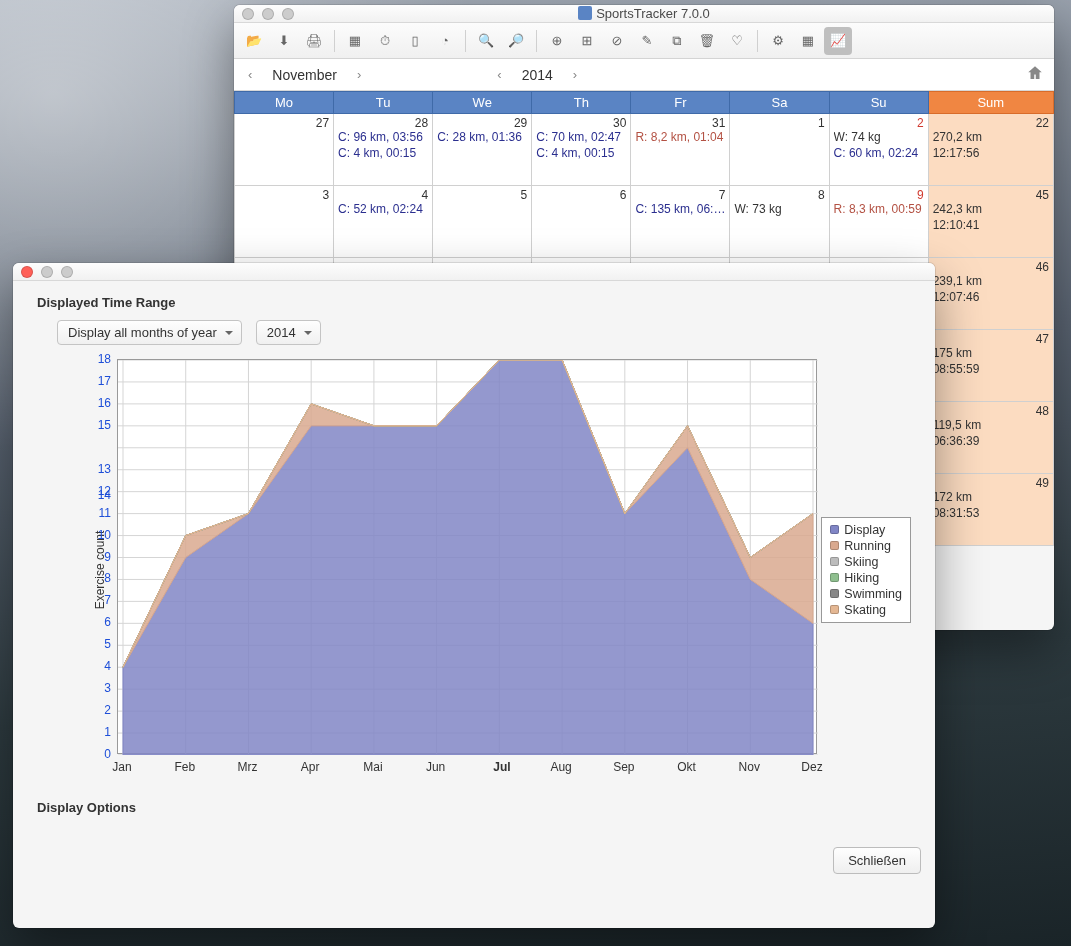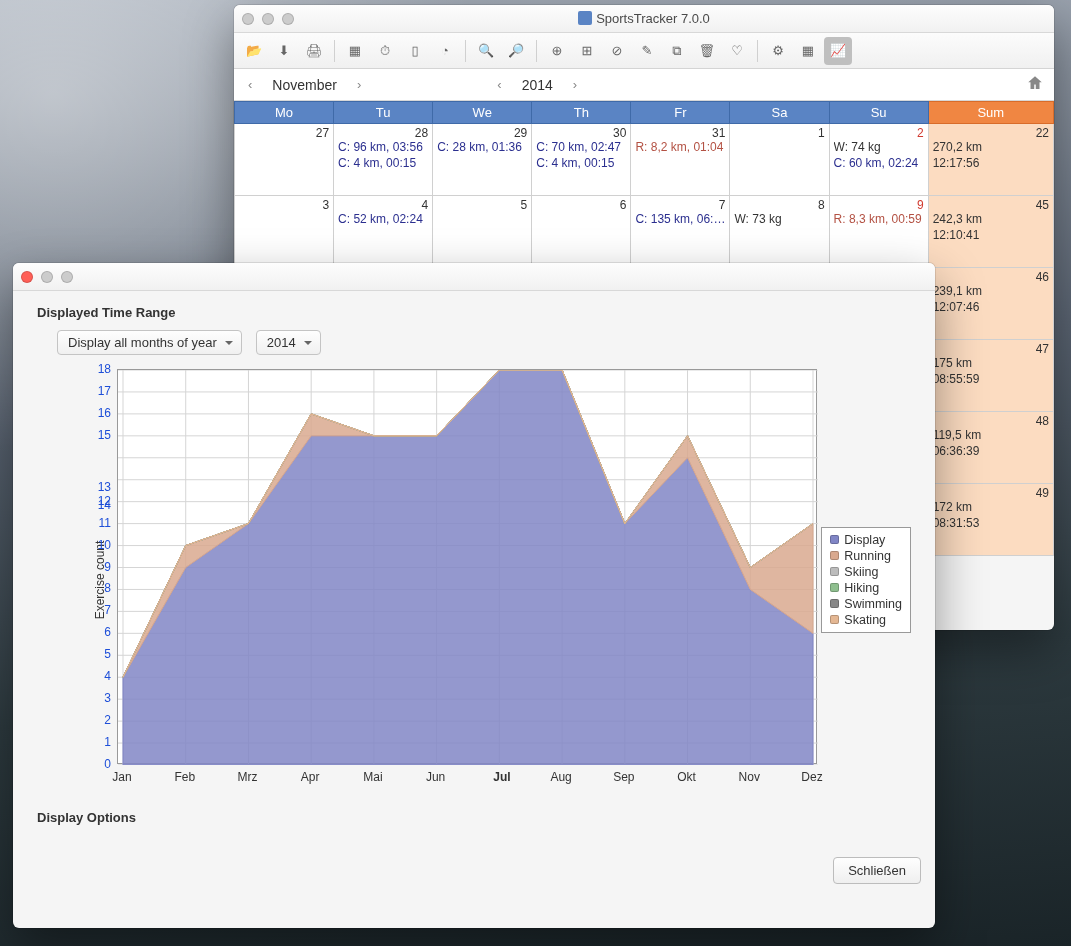--- a/index.html
+++ b/index.html
@@ -25,21 +25,21 @@
   }
 
   .window {
     position: absolute;
     background: #f5f5f5;
     border-radius: 6px;
     box-shadow: 0 20px 50px rgba(0,0,0,0.4), 0 0 0 1px rgba(0,0,0,0.1);
     overflow: hidden;
   }
   .titlebar {
-    height: 28px;
+    height: 18px;
     background: linear-gradient(#fdfdfd, #f1f1f1);
     border-bottom: 1px solid #d8d8d8;
     display: flex;
     align-items: center;
     position: relative;
   }
   .traffic {
     display: flex;
     gap: 8px;
     padding-left: 8px;
@@ -514,21 +514,21 @@
             <div class="ytick" style="top: 331.167px;">3</div>
             <div class="ytick" style="top: 309.222px;">4</div>
             <div class="ytick" style="top: 287.278px;">5</div>
             <div class="ytick" style="top: 265.333px;">6</div>
             <div class="ytick" style="top: 243.389px;">7</div>
             <div class="ytick" style="top: 221.444px;">8</div>
             <div class="ytick" style="top: 199.5px;">9</div>
             <div class="ytick" style="top: 177.556px;">10</div>
             <div class="ytick" style="top: 155.611px;">11</div>
             <div class="ytick" style="top: 133.667px;">12</div>
-            <div class="ytick" style="top: 111.722px; margin-top: 8px;">13</div>
+            <div class="ytick" style="top: 111.722px;">13</div>
             <div class="ytick" style="top: 89.7778px; margin-top: 48px;">14</div>
             <div class="ytick" style="top: 67.8333px;">15</div>
             <div class="ytick" style="top: 45.8889px;">16</div>
             <div class="ytick" style="top: 23.9444px;">17</div>
             <div class="ytick" style="top: 2px;">18</div>
           </div>
         <div class="plot">
           <svg id="chart-svg" width="700" height="395" viewBox="0 0 700 395" preserveAspectRatio="none">
               <g class="gridlines">
                 <line x1="0" y1="395" x2="700" y2="395"></line>

